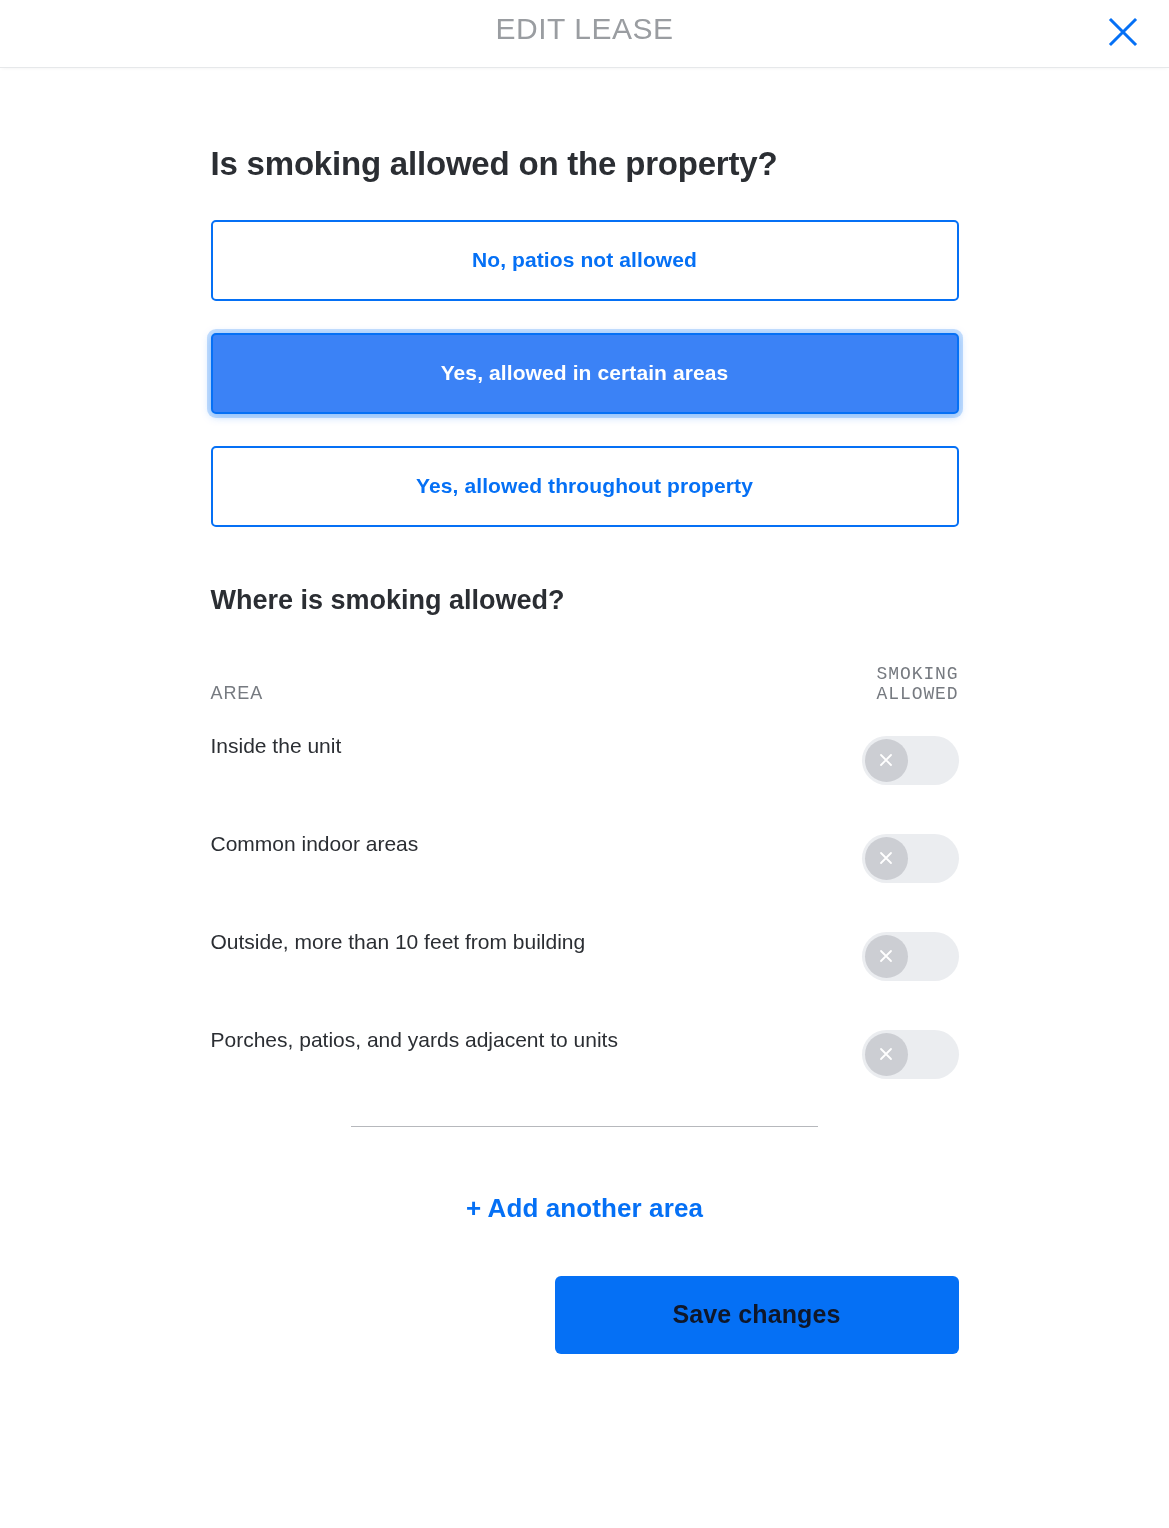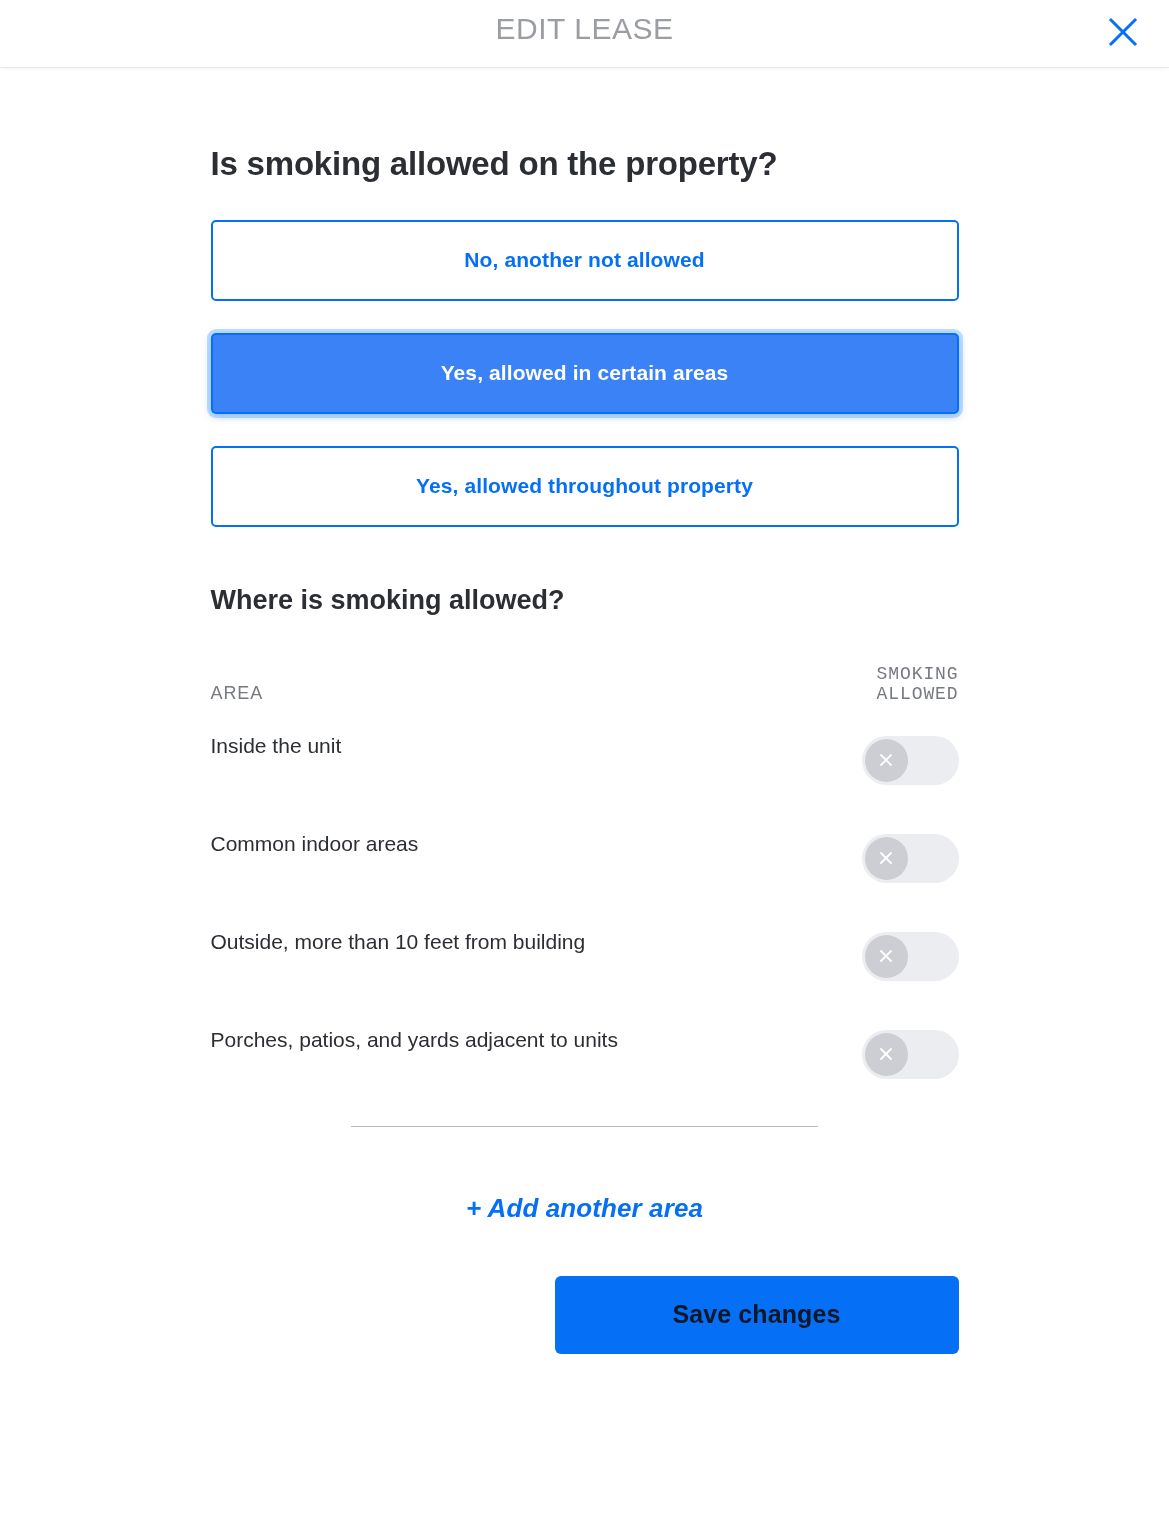--- a/index.html
+++ b/index.html
@@ -181,21 +181,20 @@
     margin-top: 66px;
   }
   .add-area-link {
     display: inline-block;
     font-size: 26px;
     font-weight: 700;
     color: #0570f5;
     cursor: pointer;
     text-decoration: none;
     letter-spacing: 0.1px;
-    font-style: italic;
   }
 
   
   .save-row {
     text-align: right;
     margin-top: 52px;
   }
   .save-btn {
     display: inline-block;
     width: 404px;
@@ -223,21 +222,21 @@
       </svg>
     </span>
   </button>
 </div>
 
 <div class="modal-body">
   <div class="content">
 
     <h1 class="question-heading">Is smoking allowed on the property?</h1>
 
-    <button class="option-btn">No, another not allowed</button>
+    <button class="option-btn">No, patios not allowed</button>
     <button class="option-btn selected">Yes, allowed in certain areas</button>
     <button class="option-btn">Yes, allowed throughout property</button>
 
     <p class="sub-question">Where is smoking allowed?</p>
 
     <table class="area-table">
       <thead>
         <tr>
           <th class="th-area">AREA</th>
           <th class="th-toggle">SMOKING ALLOWED</th>

